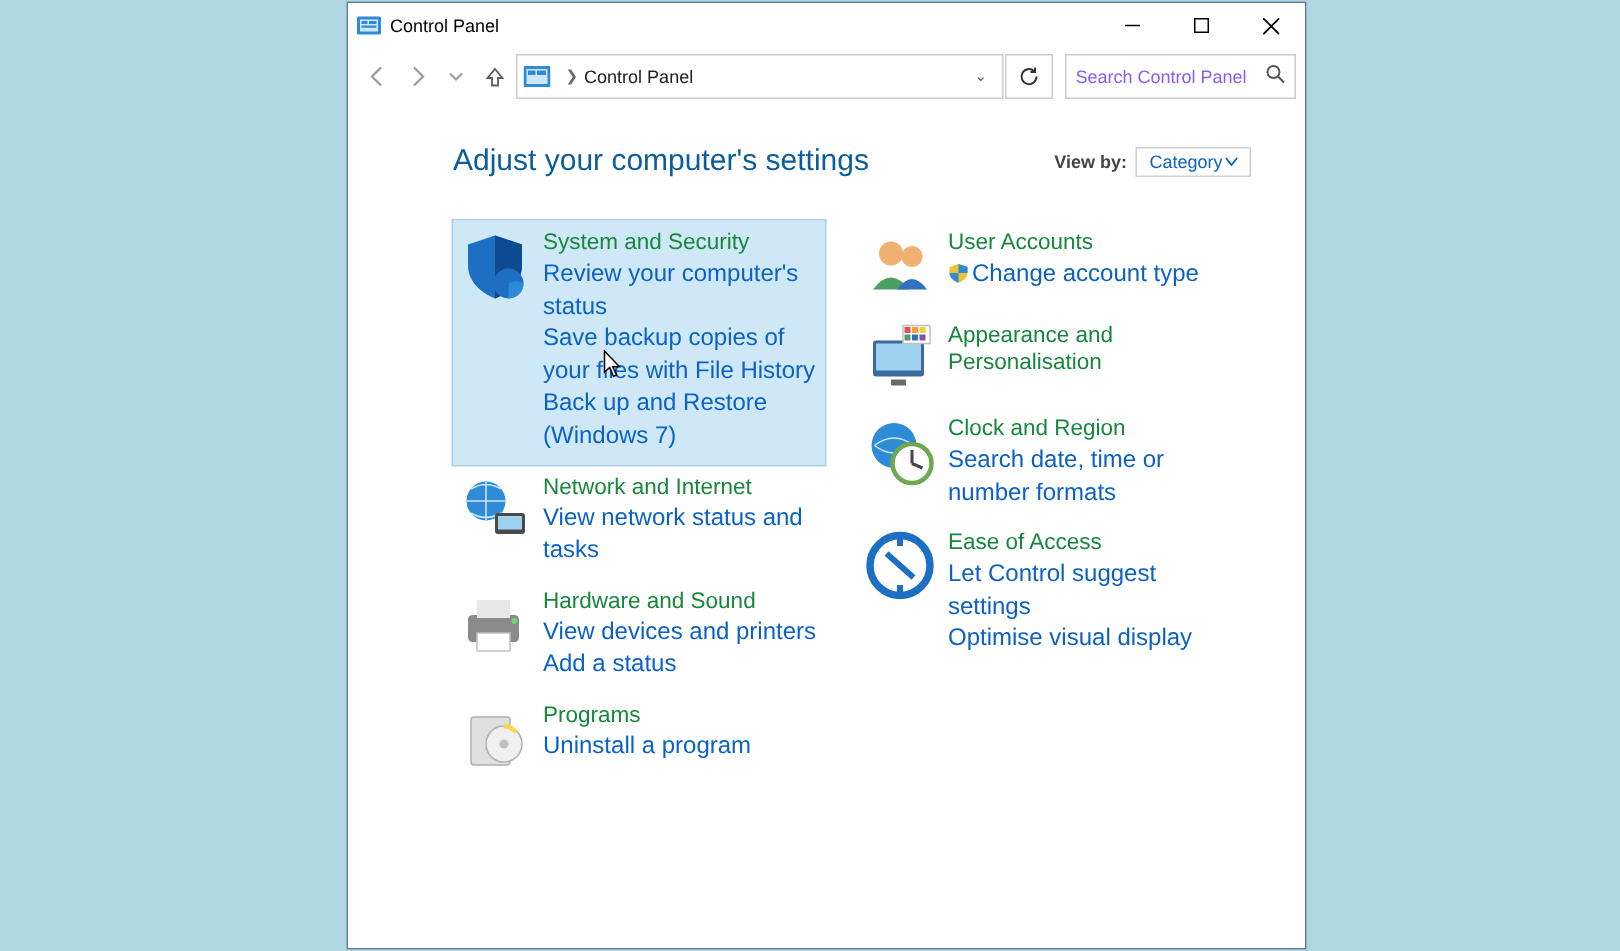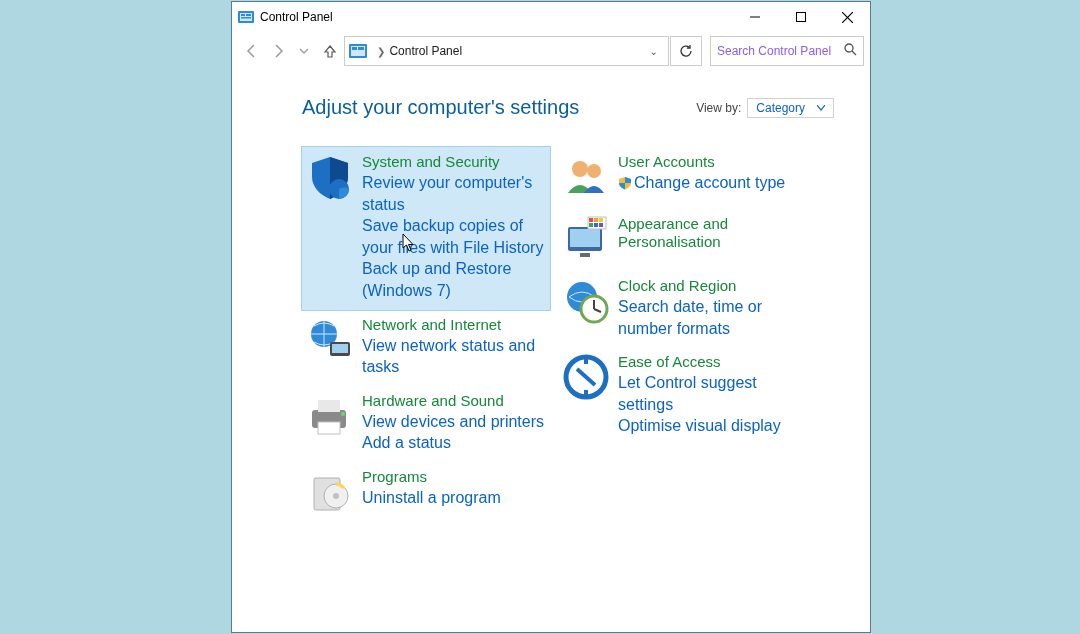--- a/index.html
+++ b/index.html
@@ -99,31 +99,31 @@
   .heading-row {
     display:flex; align-items:center;
     margin-bottom: 28px;
   }
   .heading {
     font-size: 20px;
     color: #0a5e9c;
     font-weight: 400;
   }
   .heading-spacer { flex:1; }
-  .viewby-label { font-size:12px; color:#444; margin-right:6px; }
+  .viewby-label { font-size:12px; color:#444; margin-right:6px;font-weight:bold; }
   .viewby-select {
     border:1px solid #d0d0d0;
     padding: 2px 8px;
     font-size:12px;
     color:#0b62c4;
-    display:inline-flex; align-items:center; gap:12px;
+    display:inline-flex; align-items:center; gap:2px;
   }
   .columns {
     display:flex;
-    gap: 8px;
+    gap: 22px;
   }
   .col { width: 248px; }
   .cat {
     display:flex;
     padding: 6px 4px 8px 4px;
     gap: 8px;
   }
   .cat.selected {
     background: #cfe8f7;
     outline: 1px solid #a6d0ea;

